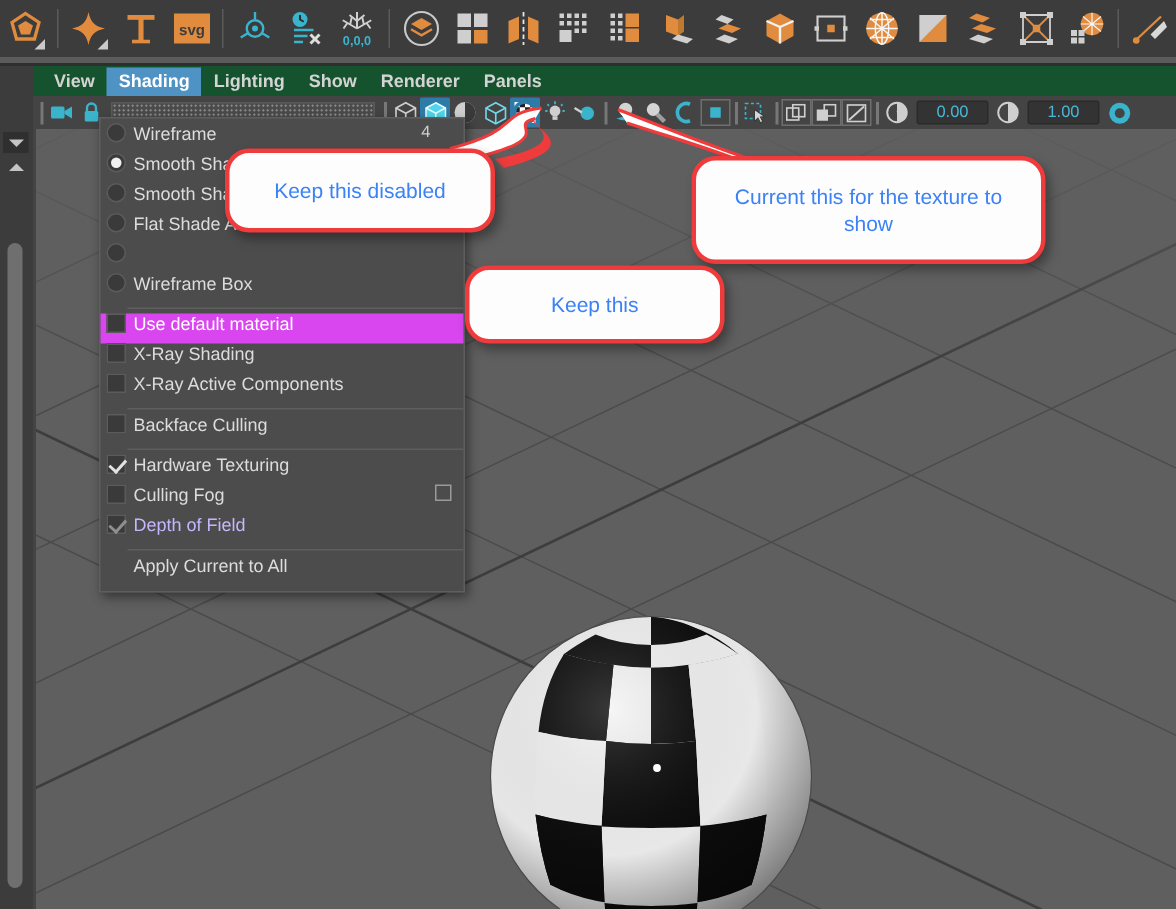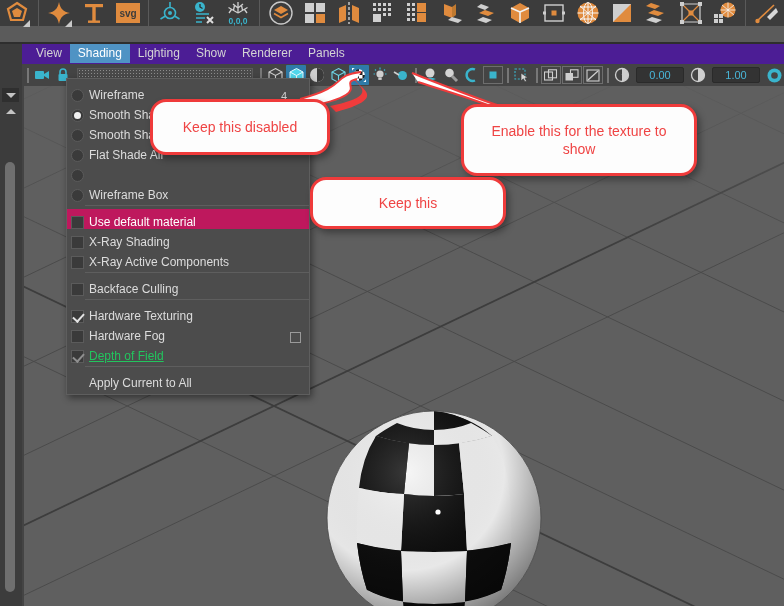--- a/index.html
+++ b/index.html
@@ -6,21 +6,21 @@
   html, body {
     width: 784px; height: 606px;
     background: #5b5b5b;
     font-family: "Liberation Sans", sans-serif;
     overflow: hidden;
   }
   #app { position: relative; width: 784px; height: 606px; }
 
   
   .shelf-bar {
-    position: absolute; left: 0; top: 0; width: 784px; height: 26px;
+    position: absolute; left: 0; top: 0; width: 784px; height: 38px;
     background: #3c3c3c;
     display: flex; align-items: center;
   }
   .shelf-icon {
     width: 38px; height: 38px;
     display: flex; align-items: center; justify-content: center;
     position: relative;
   }
   .shelf-sep { width: 9px; height: 30px; display:flex; align-items:center; justify-content:center; }
   .shelf-sep i { display:block; width:1px; height:26px; background:#5a5a5a; }
@@ -33,36 +33,36 @@
     background: #2e2e2e;
   }
 
   
   .panel-area {
     position: absolute; left: 22px; top: 44px; width: 762px; height: 562px;
     background: #444;
   }
   .menubar {
     position: absolute; left: 0; top: 0; height: 20px; width: 100%;
-    background: #4c1d95; display: flex; align-items: flex-start;
+    background: #14532d; display: flex; align-items: flex-end;
     padding-left: 6px;
+    font-weight: bold;
   }
   .menu-item {
     font-size: 12px; color: #d4d4d4;
     padding: 2px 8px 3px 8px; line-height: 14px;
     white-space: nowrap;
   }
   .menu-item.active { background: #4f93c4; color: #ffffff; }
 
   
   .vp-toolbar {
     position: absolute; left: 0; top: 20px; height: 22px; width: 100%;
     background: #444; display: flex; align-items: center; gap: 0;
     padding-left: 2px;
-    justify-content: space-between;
   }
   .vtool { width: 20px; height: 20px; display:flex; align-items:center; justify-content:center; position:relative; }
   .vtool.on { background: #2f7ba8; border-radius: 1px; }
   .vgrip { width: 7px; height: 18px; display:flex; align-items:center; justify-content:center; }
   .vgrip i { width:2px; height:15px; background:#777; display:block; }
   .dotted-field {
     flex: 0 0 auto; width: 176px; height: 15px; margin: 0 3px;
     border: 1px solid #5a5a5a; background: #4a4a4a;
     background-image: radial-gradient(#8d8d8d 0.6px, transparent 0.7px);
     background-size: 3px 3px;
@@ -102,27 +102,27 @@
 
   
   .dropdown {
     position: absolute; left: 66px; top: 78px; width: 244px;
     background: #4c4c4c; border: 1px solid #5e5e5e;
     box-shadow: 2px 3px 7px rgba(0,0,0,0.45);
     padding: 3px 0 4px 0;
     z-index: 40;
   }
   .dd-row {
-    display: flex; align-items: flex-end; height: 20px;
+    display: flex; align-items: flex-start; height: 20px;
     position: relative; padding-left: 4px;
   }
-  .dd-row.sel { background: #be185d; }
+  .dd-row.sel { background: #d946ef; }
   .dd-label { font-size: 12px; color: #dcdcdc; margin-left: 5px; white-space: nowrap; }
   .dd-row.sel .dd-label { color: #ffffff; }
-  .dd-label.dim { color: #22c55e; text-decoration: underline; }
+  .dd-label.dim { color: #c4b5fd; }
   .dd-acc { position: absolute; right: 22px; font-size: 11px; color: #cfcfcf; }
   .dd-sep { height: 1px; background: #5e5e5e; margin: 3px 0 3px 18px; }
 
   .rb {
     width: 13px; height: 13px; border-radius: 50%;
     background: #3a3a3a; border: 1px solid #5b5b5b;
     flex: 0 0 13px; display:flex; align-items:center; justify-content:center;
   }
   .rb.on::after { content:''; width:7px; height:7px; border-radius:50%; background:#f0f0f0; }
   .cb {
@@ -136,21 +136,21 @@
   .cb.dimchk::after { border-color: #8f8f8f; }
   .opt-box {
     position: absolute; right: 8px; width: 11px; height: 11px;
     border: 1px solid #9a9a9a; background: transparent;
   }
 
   
   .callout {
     position: absolute; background: #fdfdfd;
     border: 3px solid #ef3b3b; border-radius: 16px;
-    color: #ef4444; font-size: 14px; text-align: center;
+    color: #3b82f6; font-size: 14px; text-align: center;
     display: flex; align-items: center; justify-content: center;
     box-shadow: 3px 4px 7px rgba(0,0,0,0.35);
     z-index: 60; line-height: 18px; padding: 4px 10px;
   }
   .arrow-layer { position:absolute; left:0; top:0; width:784px; height:606px; z-index:50; pointer-events:none; }
 </style>
 </head>
 <body>
 
 <div id="app">
@@ -715,21 +715,21 @@
     </div>
 
     <div class="dd-sep"></div>
 
     <div class="dd-row">
       <span class="cb on"></span>
       <span class="dd-label">Hardware Texturing</span>
     </div>
     <div class="dd-row">
       <span class="cb"></span>
-      <span class="dd-label">Hardware Fog</span>
+      <span class="dd-label">Culling Fog</span>
       <span class="opt-box"></span>
     </div>
     <div class="dd-row">
       <span class="cb on dimchk"></span>
       <span class="dd-label dim">Depth of Field</span>
     </div>
 
     <div class="dd-sep"></div>
 
     <div class="dd-row">
@@ -751,19 +751,19 @@
 
     <path d="M315 206 C345 208 368 204 392 196 L392 206 C368 212 345 214 315 214 Z" fill="#ffffff"></path>
     <path d="M315 206 C345 208 368 204 392 196" stroke="#ef3b3b" stroke-width="2.2" fill="none"></path>
     <path d="M315 214 C345 214 368 212 392 206" stroke="#ef3b3b" stroke-width="2.2" fill="none"></path>
   </svg>
 
   <div class="callout" style="left:150px; top:99px; width:180px; height:56px;">
     <span>Keep this disabled</span>
   </div>
   <div class="callout" style="left:461px; top:104px; width:236px; height:72px;">
-    <span>Enable this for the texture to show</span>
+    <span>Current this for the texture to show</span>
   </div>
-  <div class="callout" style="left:310px; top:177px; width:196px; height:52px;">
+  <div class="callout" style="left:310px; top:177px; width:173px; height:52px;">
     <span>Keep this</span>
   </div>
 
 </div>
 
 </body></html>

